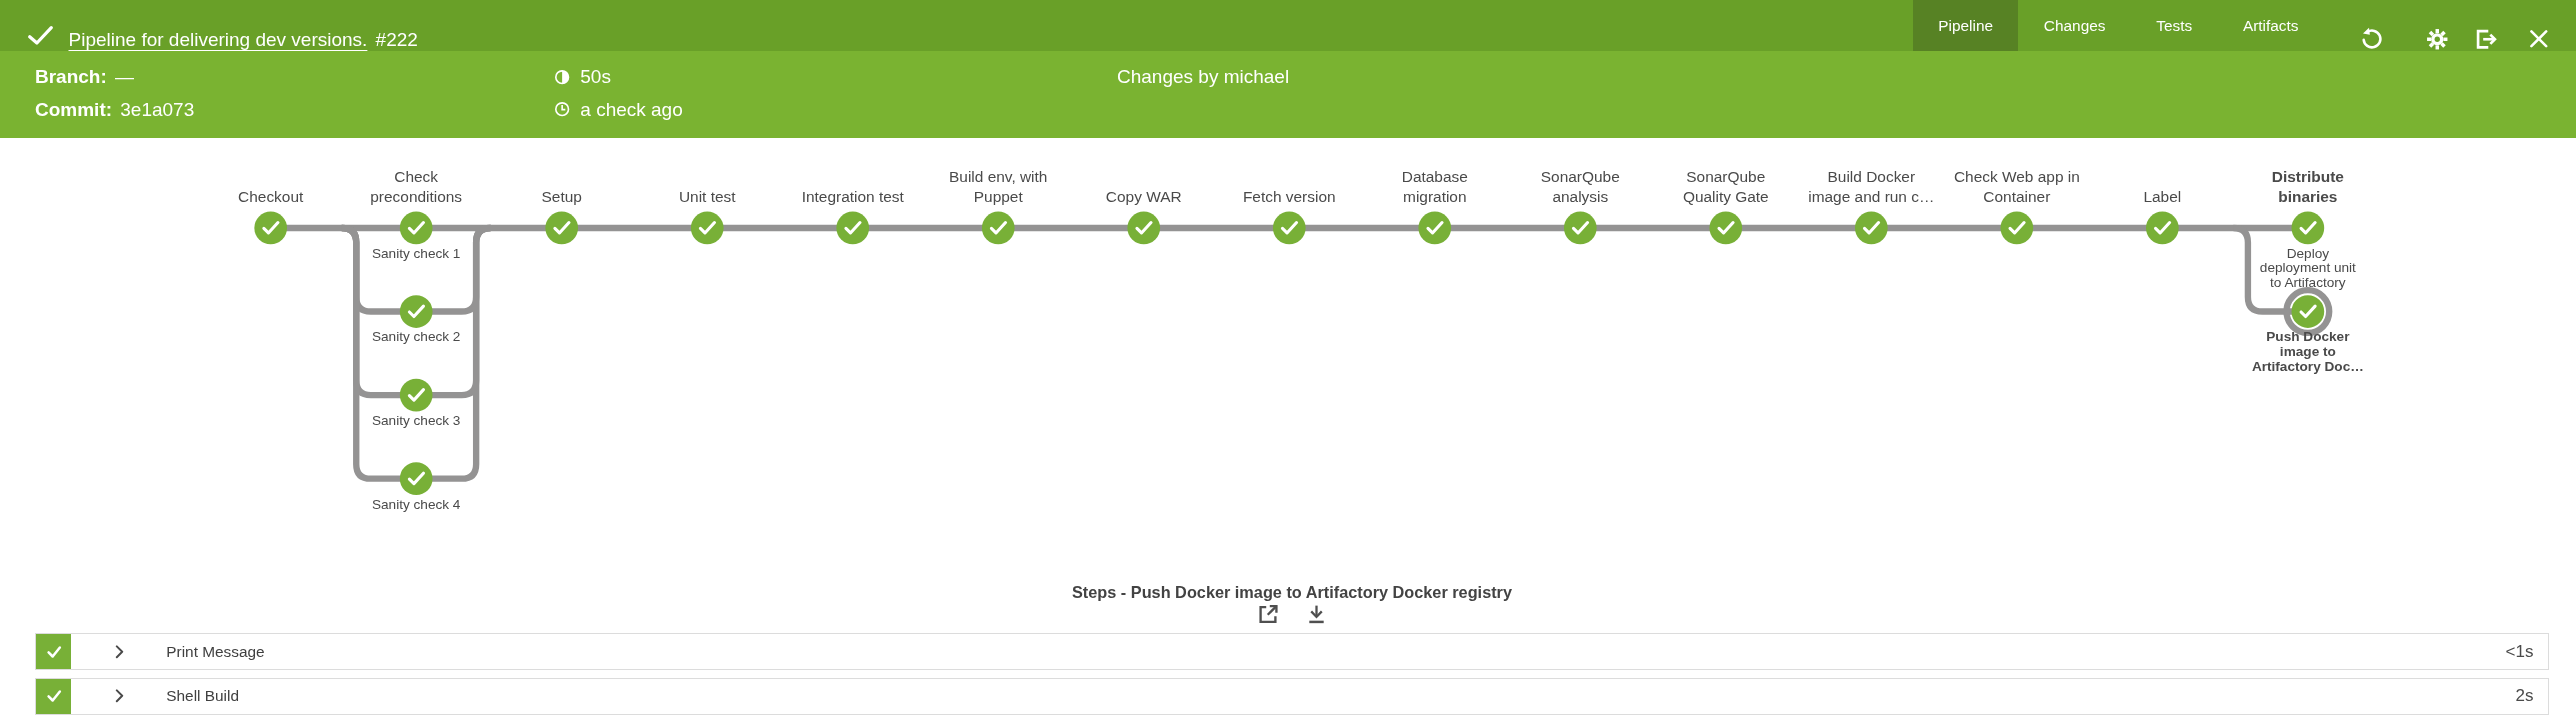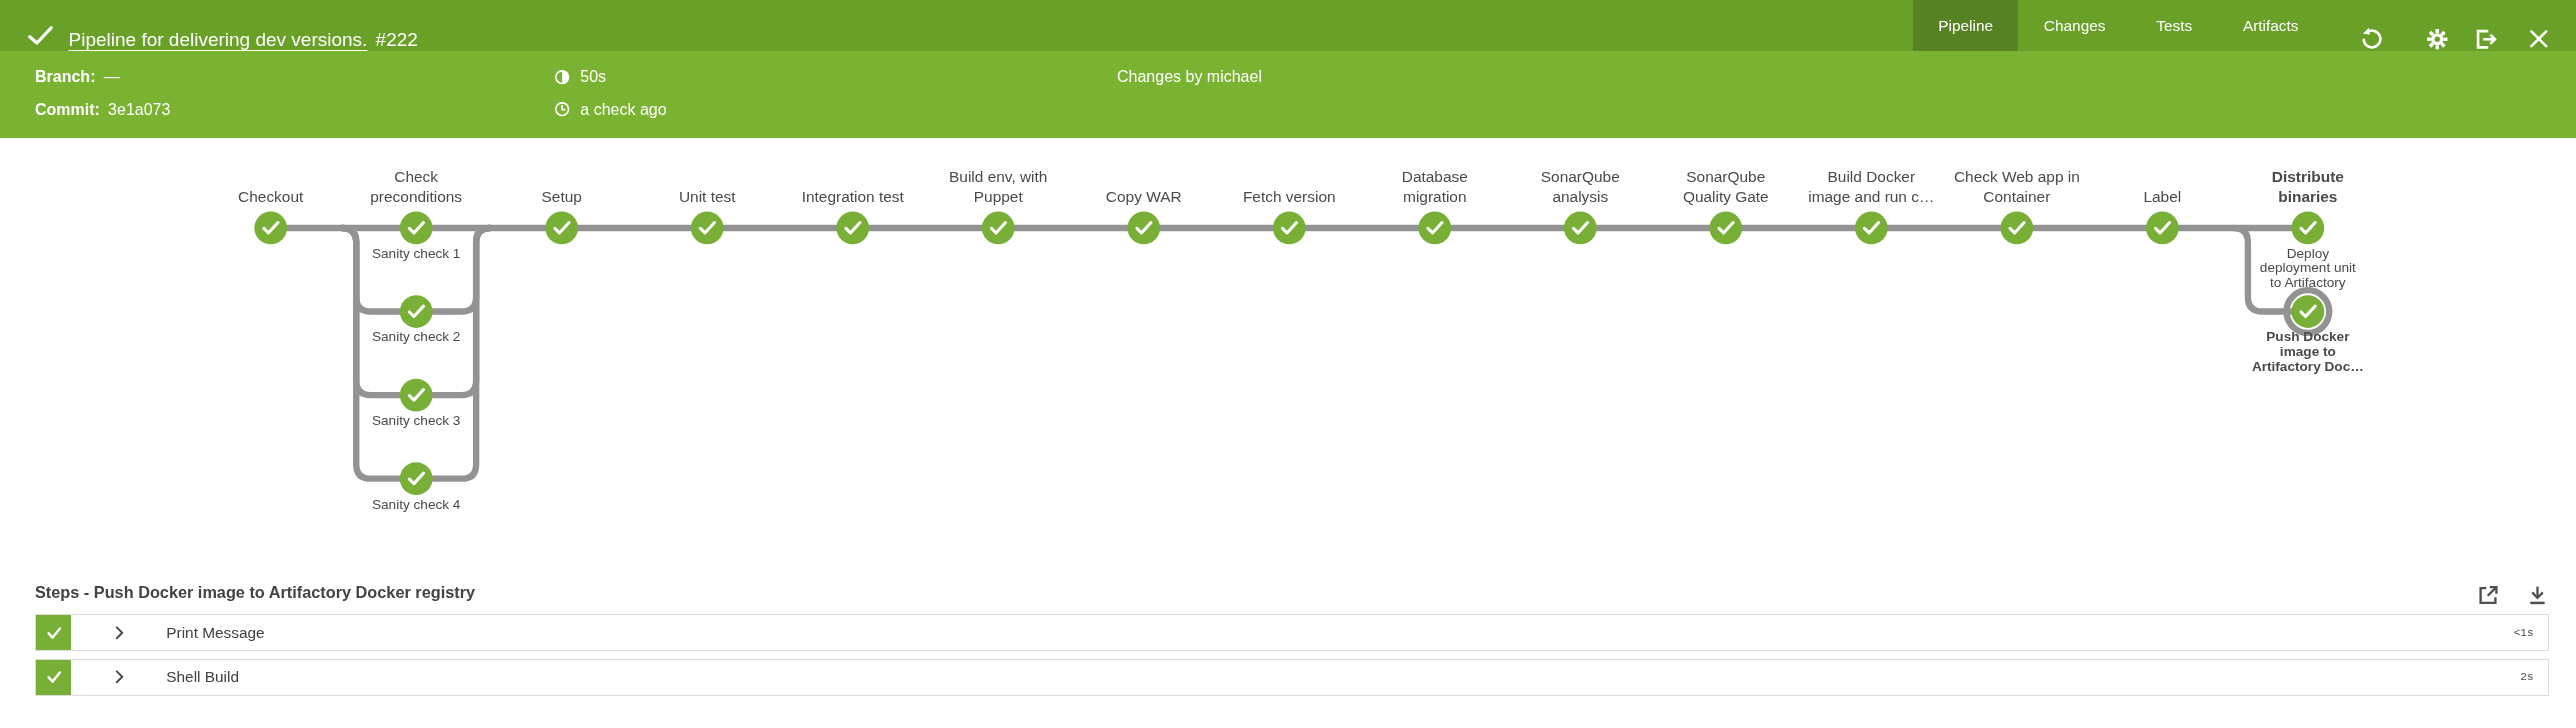--- a/index.html
+++ b/index.html
@@ -22,47 +22,47 @@
     cursor:pointer;white-space:nowrap;
   }
   .tab.active{background:#578224;}
   .iconbtn{flex:none;cursor:pointer;display:flex;align-items:center;}
   .ib-rerun{margin-left:35px;}
   .ib-gear{margin-left:42px;}
   .ib-exit{margin-left:23.6px;}
   .ib-close{margin-left:29px;margin-right:25.4px;}
   
   .infobar{
-    height:87px;background:#7ab331;position:relative;color:#fff;font-size:16px;
+    height:87px;background:#7ab331;position:relative;color:#fff;font-size:19px;
   }
   .infocol{position:absolute;top:17px;line-height:18px;}
   .infocol .row{margin-bottom:14.5px;white-space:nowrap;display:flex;align-items:center;}
   .col-branch{left:35px;}
   .col-time{left:554px;}
   .col-changes{left:1117px;}
   .lbl{font-weight:bold;margin-right:8.2px;}
   .tico{margin-right:10px;flex:none;display:inline-flex;}
   
   .graph{background:#fff;}
   #pipeline-svg text{font-family:"Liberation Sans","DejaVu Sans",sans-serif;}
   
   .steps{margin:14.5px 27px 0 35px;}
-  .steps-head{display:flex;align-items:flex-start;}
+  .steps-head{display:flex;align-items:center;flex-direction:column;}
   .steps-title{font-size:16.3px;font-weight:bold;color:#434343;flex:1;}
   .head-icons{display:flex;align-items:center;gap:25.4px;}
   .head-icons .iconbtn{cursor:pointer;}
   .step-row{
     height:37px;border:0.9px solid #dcdcdc;background:#fff;display:flex;align-items:center;
     margin-top:7.3px;box-sizing:border-box;cursor:pointer;gap:26px;
   }
   .step-row:first-of-type{margin-top:11.8px;}
   .step-status{width:35px;align-self:stretch;background:#78b037;display:flex;align-items:center;justify-content:center;flex:none;}
   .step-chevron{margin-left:18px;flex:none;display:flex;}
   .step-name{margin-left:16.3px;font-size:15.4px;color:#404040;}
-  .step-dur{margin-left:auto;margin-right:14.5px;font-size:11px;color:#4a4a4a;font-family:Liberation Mono, monospace;}
+  .step-dur{margin-left:auto;margin-right:14.5px;font-size:17px;color:#4a4a4a;}
 </style>
 </head>
 <body>
 
 <div class="topbar">
   <span class="status-check">
     <svg width="27" height="23.6" viewBox="0 0 30 26">
       <polyline points="3,14 11,21 27,4" fill="none" stroke="#ffffff" stroke-width="3.6" stroke-linecap="round" stroke-linejoin="round"></polyline>
     </svg>
   </span>

